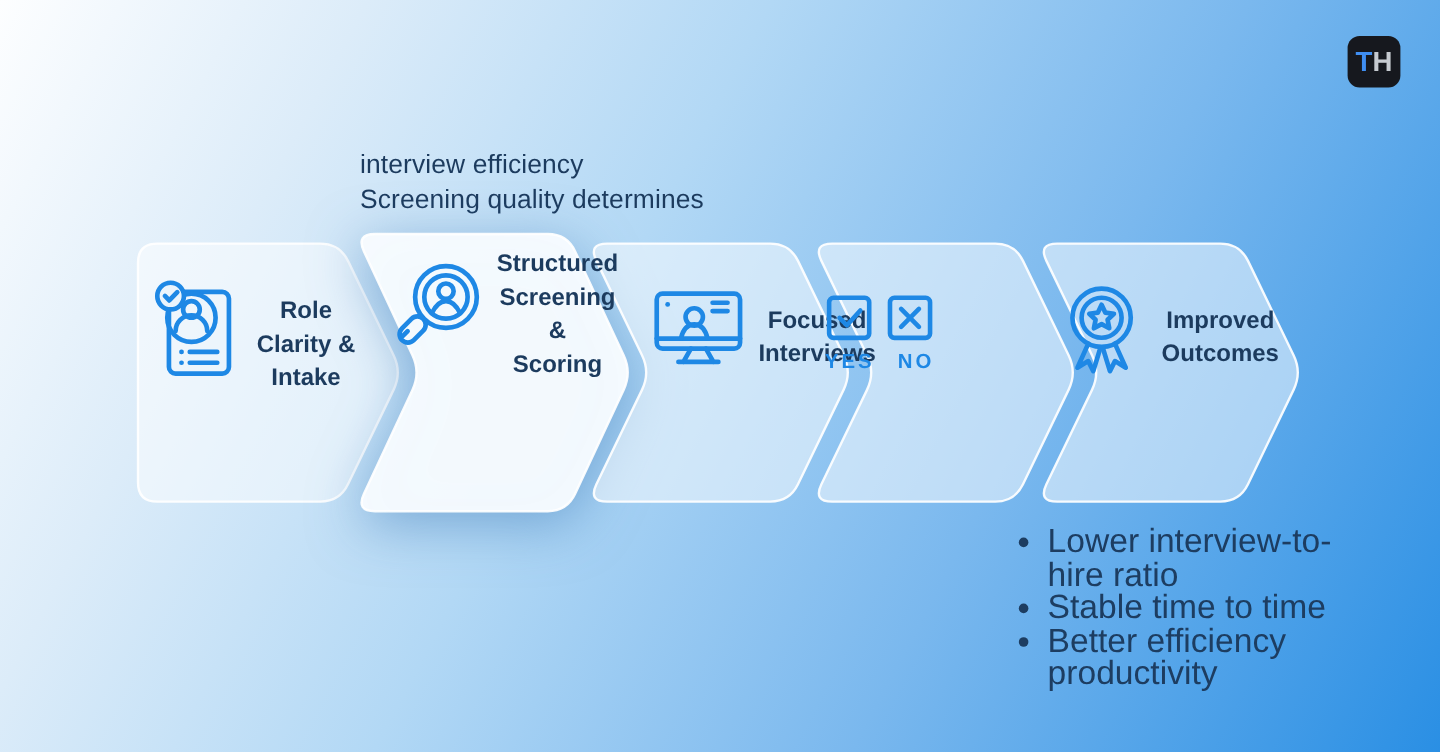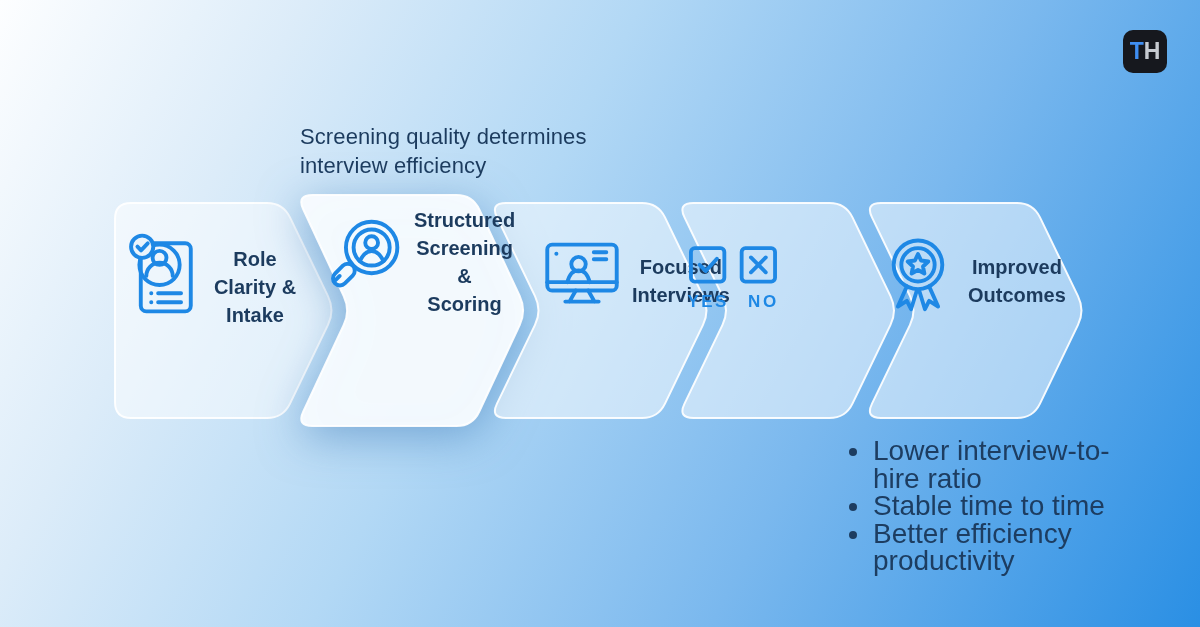--- a/index.html
+++ b/index.html
@@ -63,22 +63,22 @@
 <body>
 
 <div id="canvas">
 
   <div class="logo">
     <span class="t">T</span>
       <span class="h">H</span>
   </div>
 
   <div class="heading">
+    <div>interview efficiency</div>
     <div>Screening quality determines</div>
-    <div>interview efficiency</div>
   </div>
 
   <svg id="cards-svg" width="1200" height="627" viewBox="0 0 1200 627">
       <path d="M115.0 219.0 Q115.0 203.0 131.0 203.0 L267.0 203.0 Q283.0 203.0 290.0 217.4 L328.0 296.1 Q335.0 310.5 328.0 324.9 L290.0 403.6 Q283.0 418.0 267.0 418.0 L131.0 418.0 Q115.0 418.0 115.0 402.0 Z" class="card-path normal"></path>
       <path d="M303.3 209.5 Q296.5 195.0 312.5 195.0 L456.5 195.0 Q472.5 195.0 479.3 209.5 L519.7 296.0 Q526.5 310.5 519.7 325.0 L479.3 411.5 Q472.5 426.0 456.5 426.0 L312.5 426.0 Q296.5 426.0 303.3 411.5 L343.7 325.0 Q350.5 310.5 343.7 296.0 Z" class="card-path hl"></path>
       <path d="M497.0 217.4 Q490.0 203.0 506.0 203.0 L642.0 203.0 Q658.0 203.0 665.0 217.4 L703.0 296.1 Q710.0 310.5 703.0 324.9 L665.0 403.6 Q658.0 418.0 642.0 418.0 L506.0 418.0 Q490.0 418.0 497.0 403.6 L535.0 324.9 Q542.0 310.5 535.0 296.1 Z" class="card-path normal"></path>
       <path d="M684.5 217.4 Q677.5 203.0 693.5 203.0 L829.5 203.0 Q845.5 203.0 852.5 217.4 L890.5 296.1 Q897.5 310.5 890.5 324.9 L852.5 403.6 Q845.5 418.0 829.5 418.0 L693.5 418.0 Q677.5 418.0 684.5 403.6 L722.5 324.9 Q729.5 310.5 722.5 296.1 Z" class="card-path normal"></path>
       <path d="M872.0 217.4 Q865.0 203.0 881.0 203.0 L1017.0 203.0 Q1033.0 203.0 1040.0 217.4 L1078.0 296.1 Q1085.0 310.5 1078.0 324.9 L1040.0 403.6 Q1033.0 418.0 1017.0 418.0 L881.0 418.0 Q865.0 418.0 872.0 403.6 L910.0 324.9 Q917.0 310.5 910.0 296.1 Z" class="card-path normal"></path>
     </svg>
 

